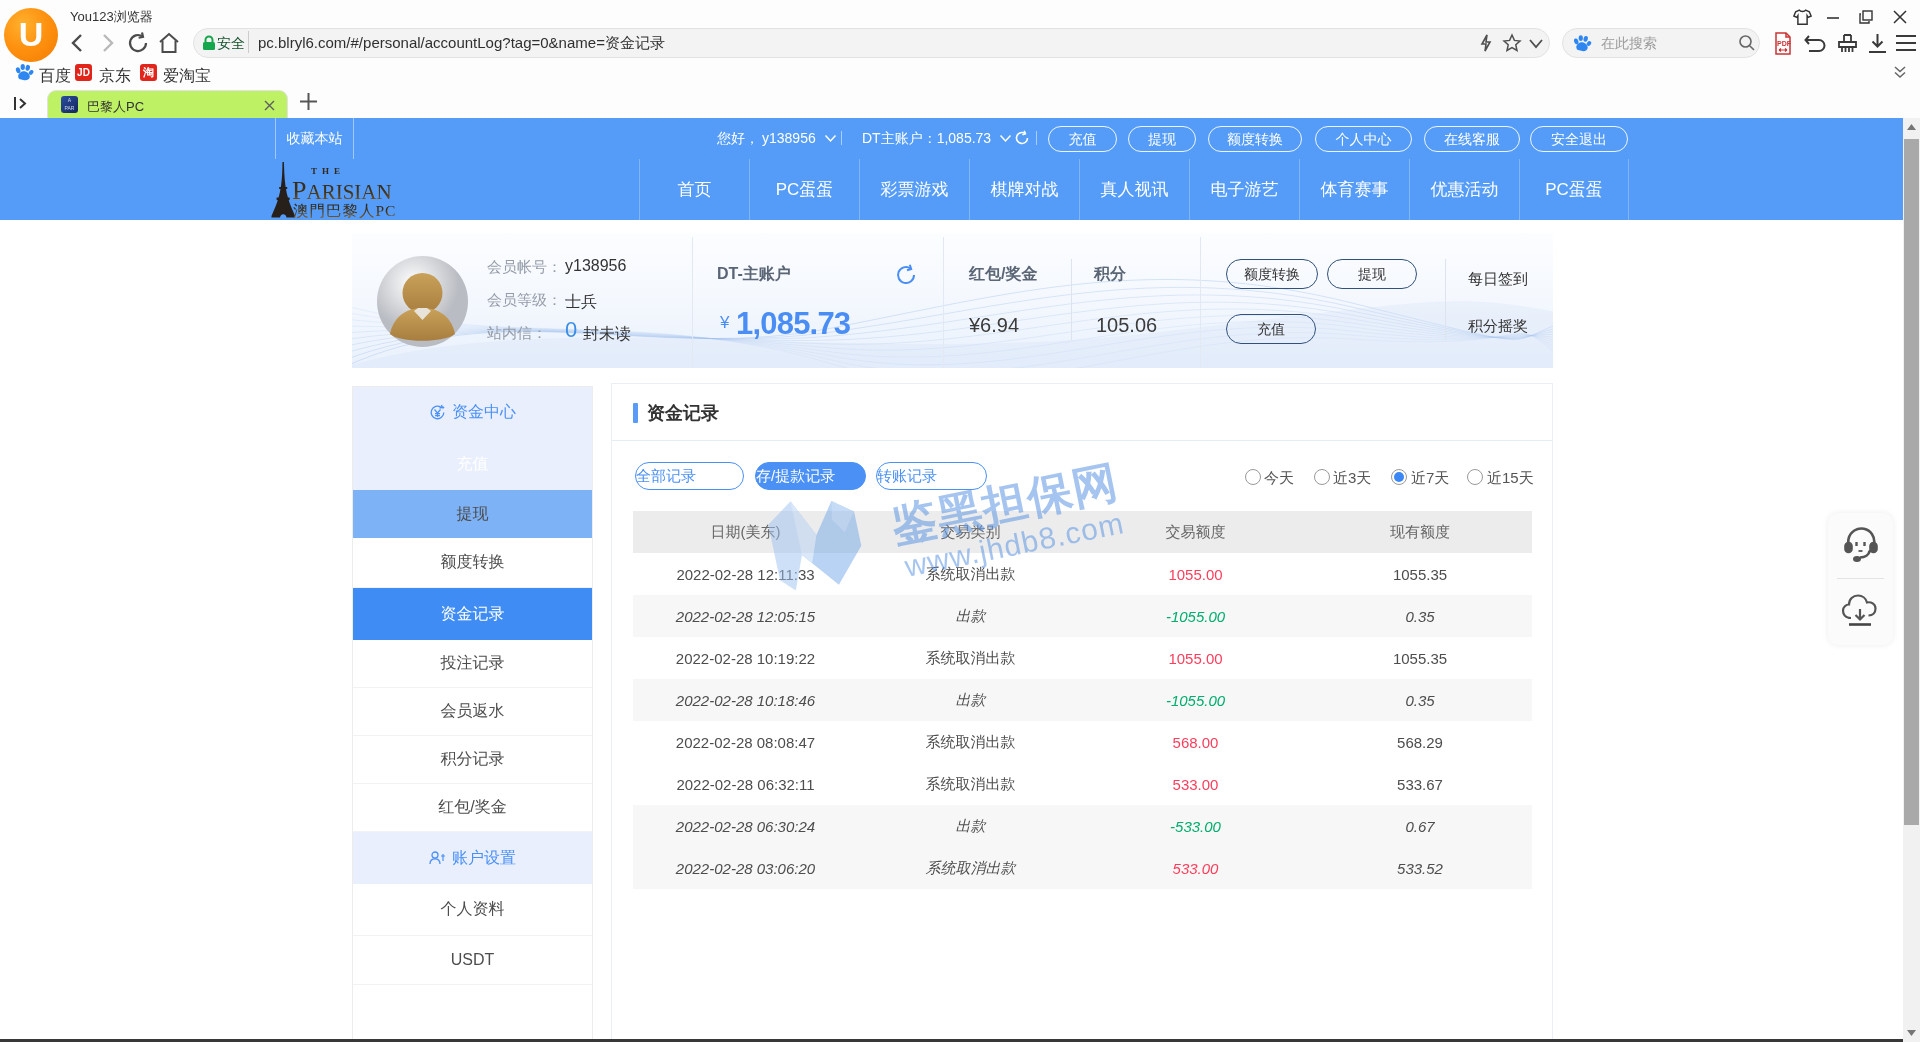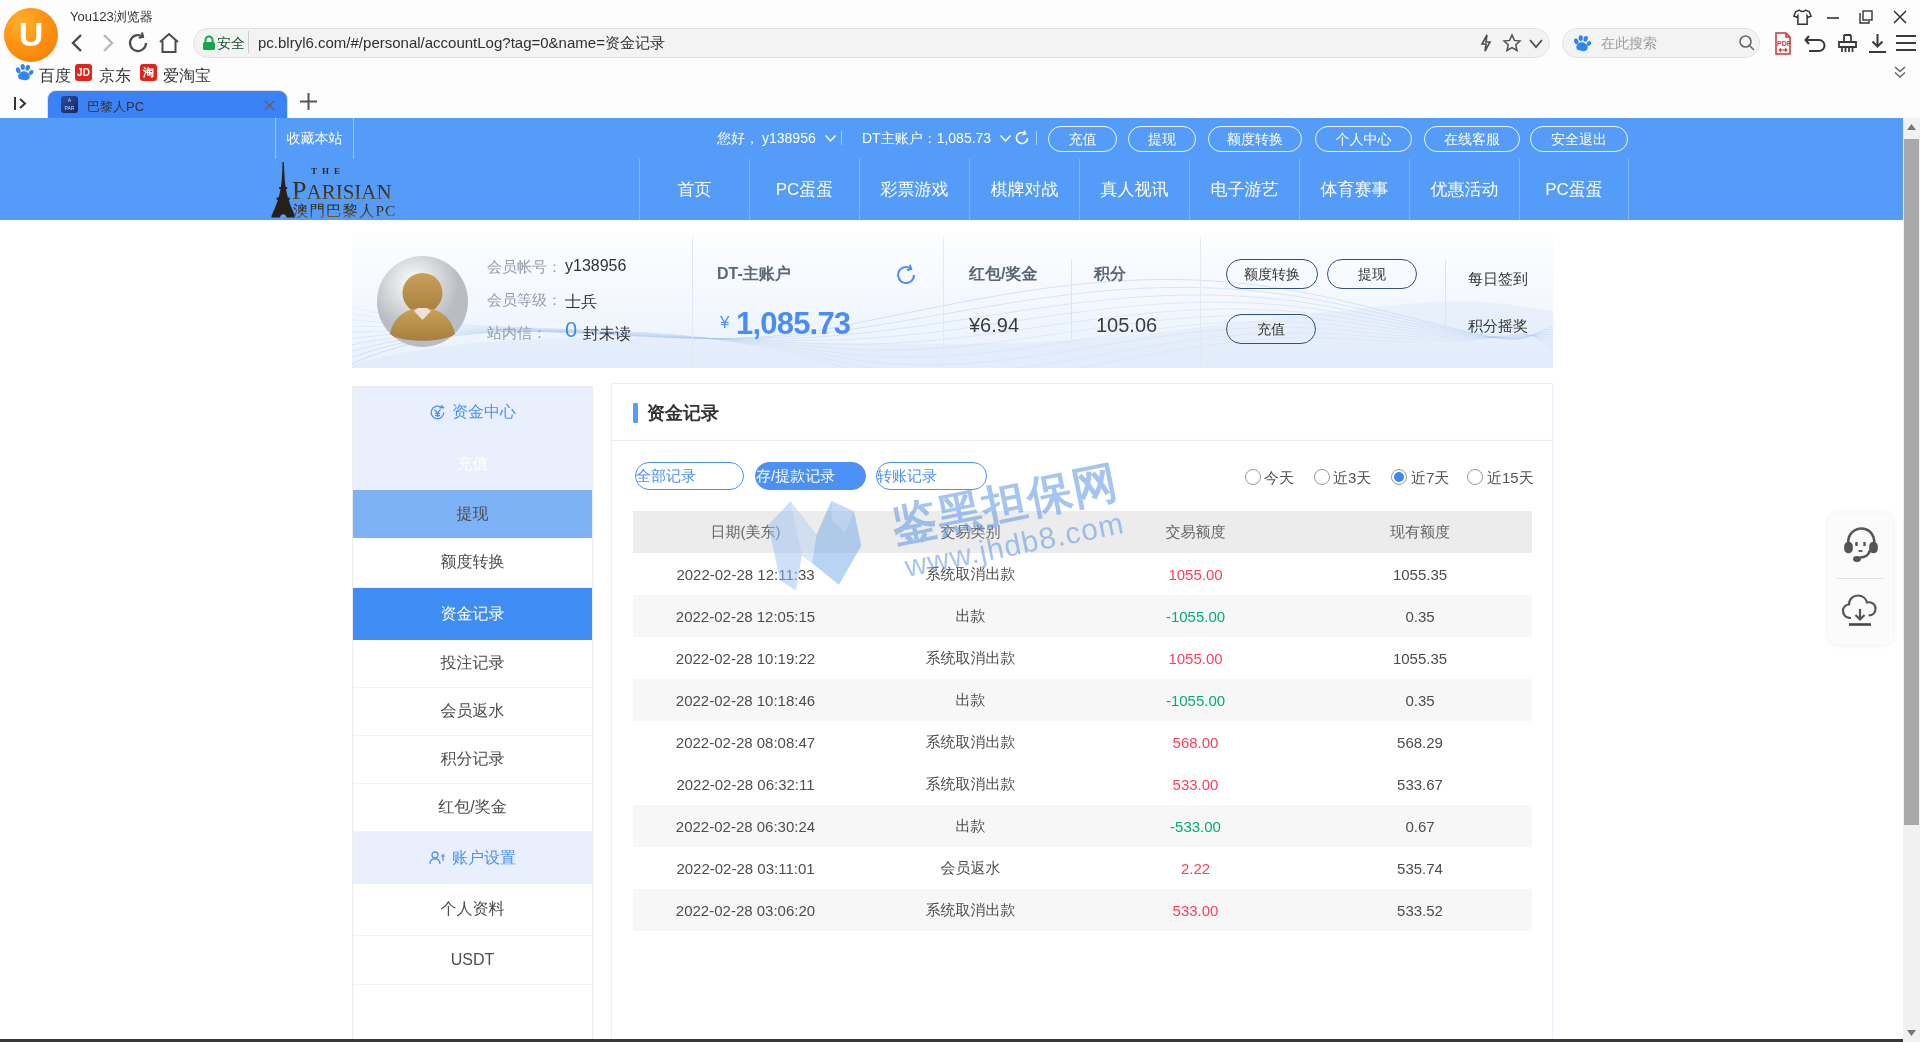--- a/index.html
+++ b/index.html
@@ -16,21 +16,21 @@
   #addrbar { position:absolute; left:193px; top:28px; width:1357px; height:30px; background:#f3f3f4;
     border:1px solid #e2e2e2; border-radius:15px; }
   #searchbox { position:absolute; left:1562px; top:28px; width:198px; height:30px; background:#f3f3f4;
     border:1px solid #e2e2e2; border-radius:15px; }
   .urltxt { position:absolute; left:258px; top:34px; font-size:15px; color:#2f2f2f; }
   .safetxt { position:absolute; left:217px; top:35px; font-size:14px; color:#14532d; }
   .bmtxt { font-size:16px; color:#333; position:absolute; top:66px; }
   .sqicon { position:absolute; top:64px; width:17px; height:17px; border-radius:3px; color:#fff;
     font-size:10px; text-align:center; line-height:17px; font-weight:bold; }
   #tabrow { position:absolute; left:0; top:85px; width:1920px; height:33px; background:#fdfdfd; }
-  #tab { position:absolute; left:47px; top:5px; width:241px; height:28px; background:#3b82f6;
+  #tab { position:absolute; left:47px; top:5px; width:241px; height:28px; background:#bef264;
     border:1px solid #e2e2e2; border-bottom:none; border-radius:9px 9px 0 0; }
   
   #page { position:absolute; left:0; top:118px; width:1903px; height:924px; background:#fff; overflow:hidden; }
   #topstrip { position:absolute; left:0; top:0; width:1903px; height:41px; background:#549cf8; color:#fff; font-size:14px; }
   #navbar { position:absolute; left:0; top:41px; width:1903px; height:61px; background:#549cf8; }
   .navitem { position:absolute; top:0; width:110px; height:61px; line-height:61px; text-align:center;
     color:#fff; font-size:17px; border-left:1px solid rgba(255,255,255,.25); }
   .pill { position:absolute; top:8px; height:26px; line-height:24px; border:1px solid rgba(255,255,255,.9);
     border-radius:13px; color:#fff; text-align:center; font-size:14px; }
   
@@ -43,21 +43,21 @@
   #sidebar { position:absolute; left:352px; top:268px; width:241px; height:656px;
     border:1px solid #ececec; border-bottom:none; background:#fff; }
   .sbitem { width:100%; text-align:center; font-size:16px; color:#4d4d4d; border-bottom:1px solid #f2f2f2;
     display:flex; align-items:center; justify-content:center; }
   .sbhead { color:#4a90f7; background:#e9effc; border-bottom:none; }
   
   #panel { position:absolute; left:611px; top:265px; width:942px; height:659px;
     border:1px solid #eaeff7; border-bottom:none; background:#fff; }
   table.rec { border-collapse:collapse; width:899px; font-size:15px; color:#4d4d4d; }
   table.rec td { text-align:center; height:42px; font-weight:normal; }
-  tr.alt { background:#f7f7f7; }
+  tr.alt { background:#f7f7f7;font-style:italic; }
   .red { color:#fb3e5c; }
   .green { color:#00ae6e; }
   .cbtn { position:absolute; height:30px; line-height:28px; border:1px solid #31517b; border-radius:15px;
     text-align:center; font-size:14px; color:#333; }
   .tpill { position:absolute; top:78px; height:28px; line-height:26px; border:1px solid #4a90f5; border-radius:14px;
     font-size:15px; color:#4a90f5; background:#fff; }
   .tact { background:#4a90f5; color:#fff; border-color:#4a90f5; }
   .radio { position:absolute; width:16px; height:16px; border:1px solid #999; border-radius:50%; background:#fff; }
   .rsel::after { content:""; position:absolute; left:2px; top:2px; width:10px; height:10px; border-radius:50%; background:#3b87f5; }
   .rlabel { position:absolute; top:85px; font-size:15px; color:#555; }
@@ -399,26 +399,20 @@
             <td>系统取消出款</td>
             <td class="red">533.00</td>
             <td>533.67</td>
           </tr>
       <tr class="alt">
             <td>2022-02-28 06:30:24</td>
             <td>出款</td>
             <td class="green">-533.00</td>
             <td>0.67</td>
           </tr>
-      <tr>
-            <td>2022-02-28 03:11:01</td>
-            <td>会员返水</td>
-            <td class="red">2.22</td>
-            <td>535.74</td>
-          </tr>
       <tr class="alt">
             <td>2022-02-28 03:06:20</td>
             <td>系统取消出款</td>
             <td class="red">533.00</td>
             <td>533.52</td>
           </tr>
     </tbody>
       </table>
 
     <svg class="abs" style="left:154px;top:101px;transform:rotate(-12deg);opacity:.5" width="100" height="112" viewBox="0 0 120 130">

